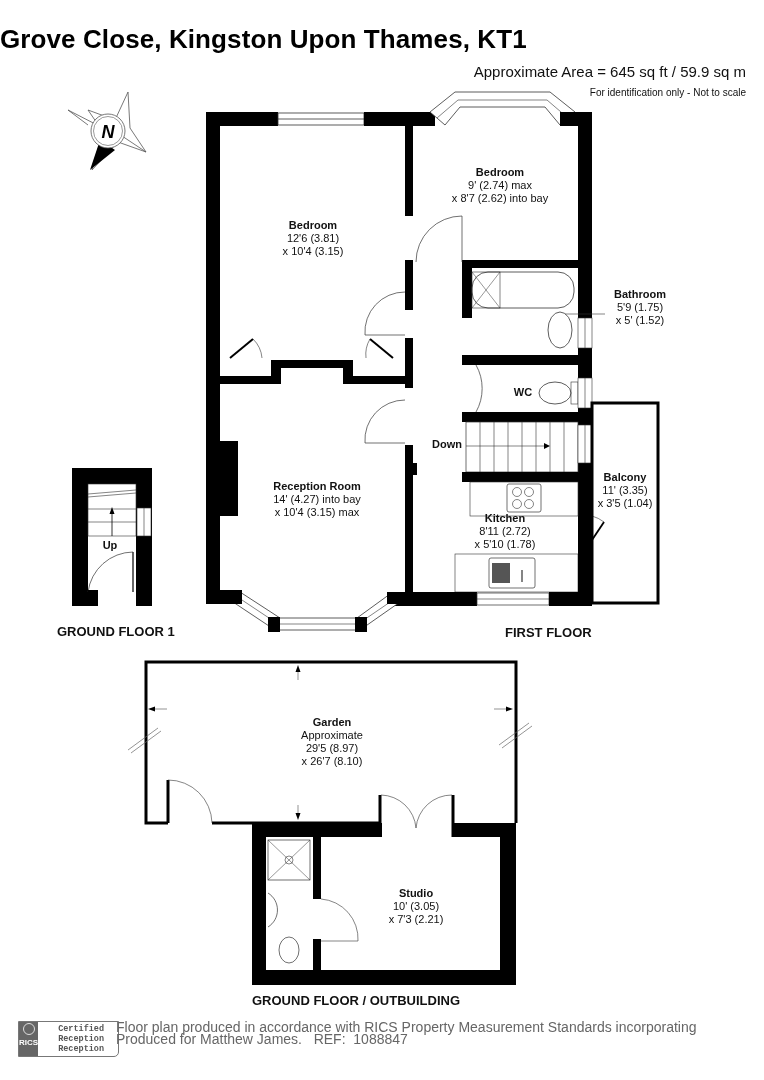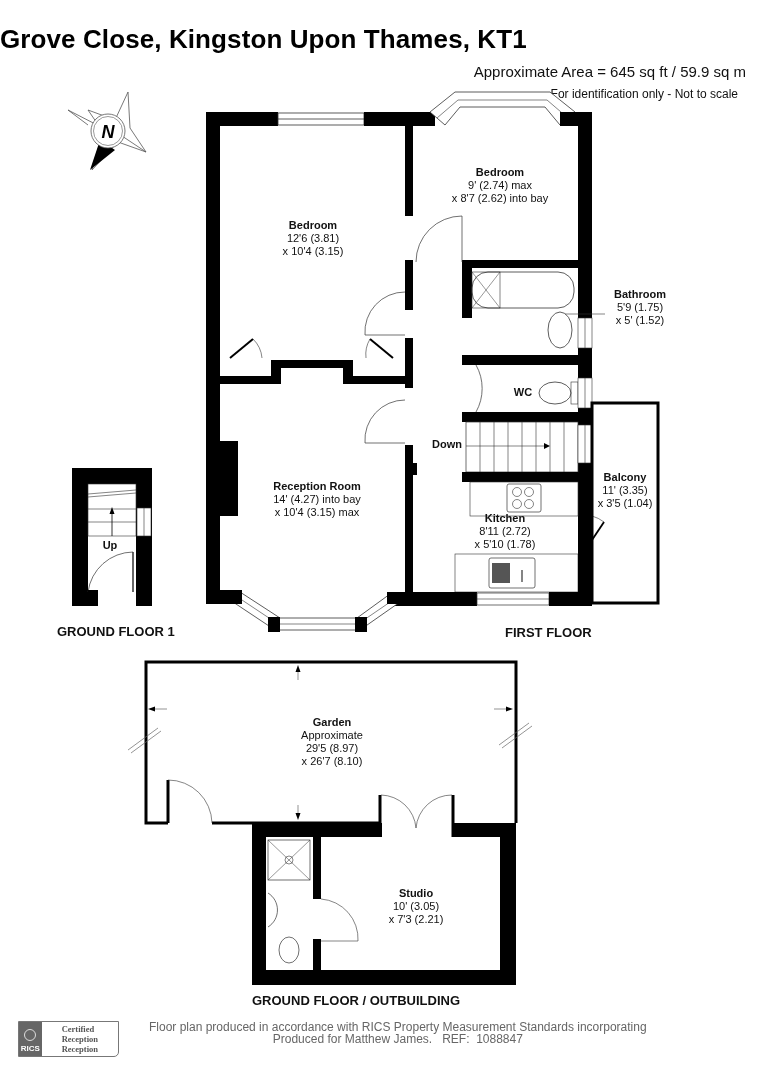--- a/index.html
+++ b/index.html
@@ -1,30 +1,30 @@
 <!DOCTYPE html>
 <html><head>
 <meta charset="utf-8">
 <style>
   html, body { margin: 0; padding: 0; background: #ffffff; }
   body { width: 764px; height: 1080px; position: relative; overflow: hidden; font-family: "Liberation Sans", sans-serif; color: #111; }
   .abs { position: absolute; }
   .title { left: 0; right: 16px; top: 24px; text-align: left; font-weight: bold; font-size: 26px; color: #000; letter-spacing: 0.1px; }
   .area { right: 18px; top: 63px; font-size: 15px; color: #111; }
-  .disclaimer { right: 26px; top: 87px; font-size: 12px; color: #111; }
+  .disclaimer { right: 18px; top: 87px; font-size: 10px; color: #111; }
   svg.plan { position: absolute; left: 0; top: 0; }
   .lbl { text-anchor: middle; font-family: "Liberation Sans", sans-serif; fill: #111; }
   .lbl-b { font-weight: bold; font-size: 11px; }
   .lbl-n { font-size: 11px; }
   .floor-lbl { font-weight: bold; font-size: 13px; fill: #111; font-family: "Liberation Sans", sans-serif; }
-  .footer-text { left: 149px; top: 1021px; font-size: 12px; line-height: 12px; color: #666; text-align: center; }
+  .footer-text { left: 116px; top: 1021px; font-size: 14px; line-height: 12px; color: #666; }
   .rics-box { left: 18px; top: 1021px; width: 99px; height: 34px; border: 1px solid #777; border-radius: 0 0 5px 0; display: flex; }
-  .rics-dark { width: 33px; height: 100%; background: #666; color: #fff; font-size: 8px; font-weight: bold; display: flex; flex-direction: column; align-items: center; justify-content: flex-end; padding-bottom: 3px; box-sizing: border-box; }
+  .rics-dark { width: 33px; height: 100%; background: #666; color: #fff; font-size: 8px; font-weight: bold; display: flex; flex-direction: column; align-items: center; justify-content: flex-end; padding-bottom: 9px; box-sizing: border-box; }
   .rics-lion { width: 10px; height: 10px; border: 1.5px solid #ddd; border-radius: 50%; margin-bottom: 3px; }
-  .rics-text { font-family: Liberation Serif, serif; font-size: 8.5px; line-height: 10px; color: #555; padding: 2px 20px; font-weight: bold; }
+  .rics-text { font-family: Liberation Mono, monospace; font-size: 8.5px; line-height: 10px; color: #555; padding: 2px 20px; font-weight: bold; }
 </style>
 </head>
 <body>
 
 <div class="abs title">Grove Close, Kingston Upon Thames, KT1</div>
 <div class="abs area">Approximate Area = 645 sq ft / 59.9 sq m</div>
 <div class="abs disclaimer">For identification only - Not to scale</div>
 
 <svg class="plan" width="764" height="1080" viewBox="0 0 764 1080">
 

